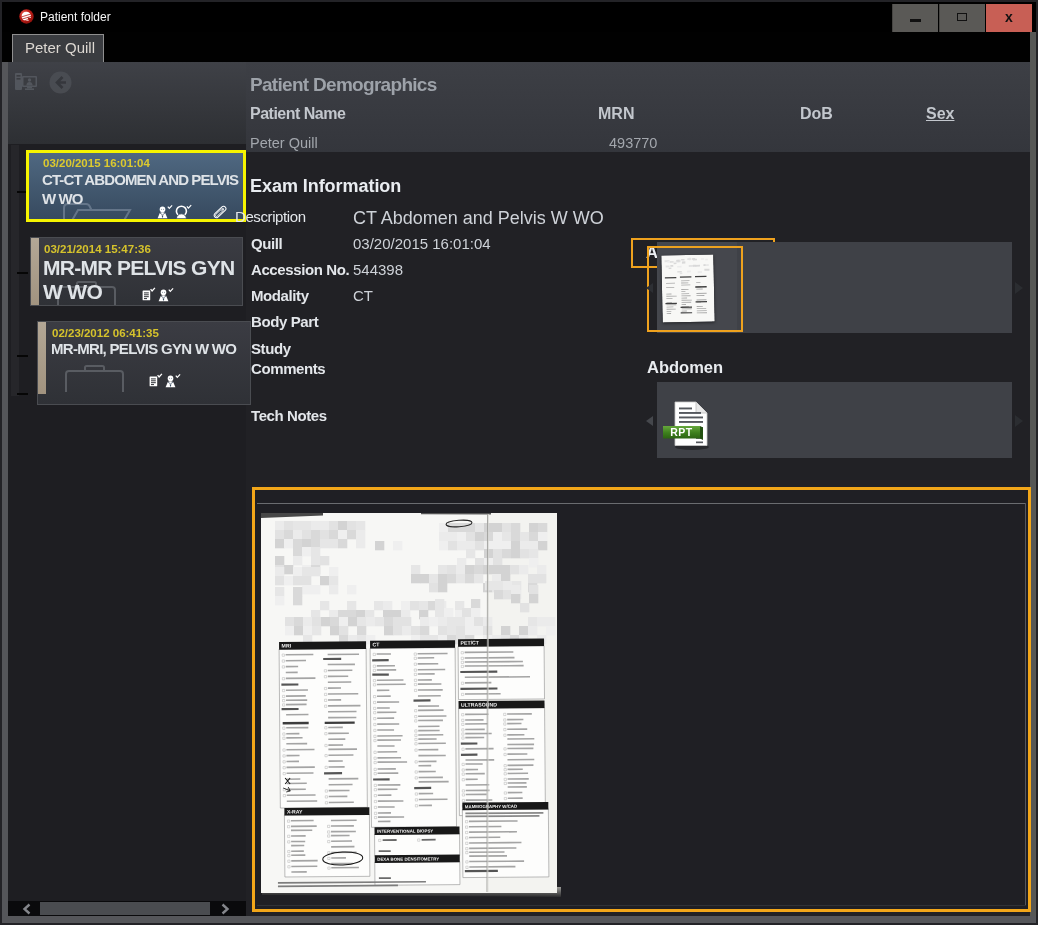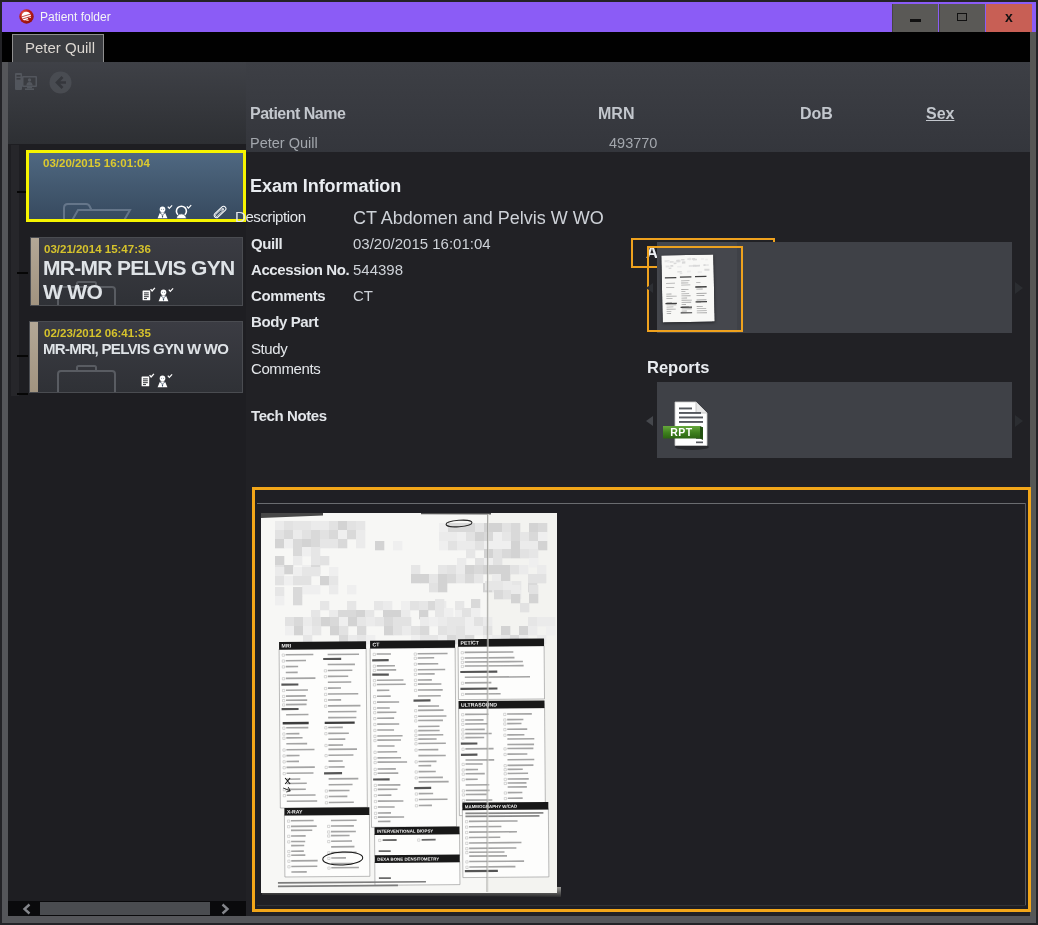--- a/index.html
+++ b/index.html
@@ -1,19 +1,19 @@
 <!DOCTYPE html>
 <html><head><meta charset="utf-8">
 <style>
 * { margin:0; padding:0; box-sizing:border-box; }
 html,body { width:1038px; height:925px; background:#222227; overflow:hidden;
   font-family:"Liberation Sans", sans-serif; -webkit-font-smoothing:antialiased; }
 .abs { position:absolute; }
 #win { position:absolute; left:0; top:0; width:1038px; height:925px; background:#232327; }
-#titlebar { position:absolute; left:2px; top:2px; width:1034px; height:30px; background:#8b5cf6; }
+#titlebar { position:absolute; left:2px; top:2px; width:1034px; height:30px; background:#000000; }
 #tabbar { position:absolute; left:2px; top:32px; width:1034px; height:30px; background:#010101; }
 #bodyarea { position:absolute; left:8px; top:62px; width:1022px; height:854px; background:#212125; }
 #rightborder { position:absolute; left:1030px; top:32px; width:6px; height:891px; background:#565755; }
 #leftborder { position:absolute; left:2px; top:62px; width:6px; height:861px; background:#55565a; }
 #bottomborder { position:absolute; left:2px; top:916px; width:1034px; height:7px; background:#55565a; }
 .btn { position:absolute; top:2px; height:29px; width:46px; }
 .chev { width:0; height:0; position:absolute; }
 </style></head>
 <body>
 <div id="win">
@@ -84,20 +84,21 @@
 
     <div class="abs" style="left:18px;top:88px;width:220px;height:72px;background:#f6f400;">
       <div class="abs" style="left:3px;top:3px;width:214px;height:66px;background:linear-gradient(#4f6881,#374a5f);overflow:hidden;">
         <div class="abs" style="left:27px;top:45px;"><svg width="76" height="26" viewBox="0 0 76 26">
 <g fill="none" stroke="#8795a8" stroke-width="2" opacity="0.55">
 <path d="M8,26 L8,10 q0,-4 4,-4 L30,6 q3,0 4,3 l1.5,3 L66,12"></path>
 <path d="M14,26 L22,12 L74,12 L66,26"></path>
 </g>
 </svg></div>
         <div class="abs" style="left:14px;top:4px;font-size:11.5px;font-weight:bold;color:#ddca2e;">03/20/2015 16:01:04</div>
+        <div class="abs" style="left:13px;top:17px;font-size:15px;font-weight:bold;color:#dfe3e7;letter-spacing:-0.9px;line-height:19px;width:205px;">CT-CT ABDOMEN AND PELVIS W WO</div>
         <div class="abs" style="left:128px;top:51px;"><svg width="16" height="15" viewBox="0 0 16 15">
 <path d="M10.8,2.6 l1.5,1.8 l2.8,-3.1" stroke="#fff" stroke-width="1.2" fill="none"></path>
 <circle cx="5.5" cy="5.4" r="2.8" fill="#fff"></circle>
 <circle cx="4.4" cy="5.2" r="0.45" fill="#33455a"></circle>
 <circle cx="6.6" cy="5.2" r="0.45" fill="#33455a"></circle>
 <path d="M0.6,14.3 L2.8,8.9 q2.7,-1.2 5.4,0 L10.4,14.3 Z" fill="#fff"></path>
 <path d="M4.6,11.6 L5.5,14.3 L6.4,11.6" fill="#33455a"></path>
 <path d="M2.8,8.9 l2.7,2.0 l2.7,-2.0" fill="none" stroke="#33455a" stroke-width="0.7"></path>
 </svg></div>
         <div class="abs" style="left:145px;top:51px;"><svg width="18" height="15" viewBox="0 0 18 15">
@@ -137,21 +138,21 @@
 <path d="M10.8,2.6 l1.5,1.8 l2.8,-3.1" stroke="#fff" stroke-width="1.2" fill="none"></path>
 <circle cx="5.5" cy="5.4" r="2.8" fill="#fff"></circle>
 <circle cx="4.4" cy="5.2" r="0.45" fill="#33455a"></circle>
 <circle cx="6.6" cy="5.2" r="0.45" fill="#33455a"></circle>
 <path d="M0.6,14.3 L2.8,8.9 q2.7,-1.2 5.4,0 L10.4,14.3 Z" fill="#fff"></path>
 <path d="M4.6,11.6 L5.5,14.3 L6.4,11.6" fill="#33455a"></path>
 <path d="M2.8,8.9 l2.7,2.0 l2.7,-2.0" fill="none" stroke="#33455a" stroke-width="0.7"></path>
 </svg></div>
     </div>
 
-    <div class="abs" style="left:21px;top:259px;width:214px;height:72px;background:linear-gradient(#3b3c43,#2f3136);border:1px solid #4a4c51;overflow:hidden;">
+    <div class="abs" style="left:29px;top:259px;width:214px;height:84px;background:linear-gradient(#3b3c43,#2f3136);border:1px solid #4a4c51;overflow:hidden;">
       <div class="abs" style="left:0;top:0;width:8px;height:72px;background:linear-gradient(#b3a796,#a1937f);"></div>
       <div class="abs" style="left:27px;top:42px;"><svg width="60" height="28" viewBox="0 0 60 28">
 <g fill="none" stroke="#595c62" stroke-width="2">
 <path d="M20,7 L20,3.5 q0,-1.5 1.5,-1.5 L37.5,2 q1.5,0 1.5,1.5 L39,7"></path>
 <rect x="1" y="7" width="57" height="30" rx="3"></rect>
 </g>
 </svg></div>
       <div class="abs" style="left:14px;top:5px;font-size:11.5px;font-weight:bold;color:#d6c32c;">02/23/2012 06:41:35</div>
       <div class="abs" style="left:13px;top:18px;font-size:15px;font-weight:bold;color:#dfe3e7;letter-spacing:-0.7px;">MR-MRI, PELVIS GYN W WO</div>
       <div class="abs" style="left:110px;top:51px;"><svg width="15" height="14" viewBox="0 0 15 14">
@@ -177,39 +178,40 @@
       <svg class="abs" style="left:13px;top:2px;" width="12" height="12">
           <path d="M8.5,1.5 L3.5,6 L8.5,10.5" stroke="#84868b" stroke-width="2.4" fill="none"></path>
         </svg>
       <div class="abs" style="left:32px;top:1px;width:170px;height:13px;background:#4a4c50;"></div>
       <svg class="abs" style="left:211px;top:2px;" width="12" height="12">
           <path d="M3.5,1.5 L8.5,6 L3.5,10.5" stroke="#84868b" stroke-width="2.4" fill="none"></path>
         </svg>
     </div>
 
     <div class="abs" style="left:238px;top:0;width:784px;height:90px;background:linear-gradient(#3d3f45,#34363c);">
+      <div class="abs" style="left:4px;top:12px;font-size:19px;font-weight:bold;color:#9da2a9;letter-spacing:-0.7px;">Patient Demographics</div>
       <div class="abs" style="left:4px;top:43px;font-size:16px;font-weight:bold;color:#c3c7cd;letter-spacing:-0.5px;">Patient Name</div>
       <div class="abs" style="left:352px;top:43px;font-size:16px;font-weight:bold;color:#c3c7cd;">MRN</div>
       <div class="abs" style="left:554px;top:43px;font-size:16px;font-weight:bold;color:#c3c7cd;">DoB</div>
       <div class="abs" style="left:680px;top:43px;font-size:16px;font-weight:bold;color:#c3c7cd;text-decoration:underline;">Sex</div>
       <div class="abs" style="left:4px;top:73px;font-size:14.5px;color:#a3a7ad;">Peter Quill</div>
       <div class="abs" style="left:363px;top:73px;font-size:14.5px;color:#a3a7ad;">493770</div>
     </div>
 
     <div class="abs" style="left:242px;top:114px;font-size:18px;font-weight:bold;color:#e9ecf0;letter-spacing:-0.05px;">Exam Information</div>
     <div class="abs" style="left:227px;top:146px;font-size:15px;font-weight:normal;color:#e3e6ea;letter-spacing:-0.4px;">Description</div>
     <div class="abs" style="left:345px;top:146px;font-size:18px;color:#ced2d8;">CT Abdomen and Pelvis W WO</div>
     <div class="abs" style="left:243px;top:173px;font-size:15px;font-weight:bold;color:#e3e6ea;letter-spacing:-0.4px;">Quill</div>
     <div class="abs" style="left:345px;top:173px;font-size:15px;color:#ced2d8;">03/20/2015 16:01:04</div>
     <div class="abs" style="left:243px;top:199px;font-size:15px;font-weight:bold;color:#e3e6ea;letter-spacing:-0.4px;">Accession No.</div>
     <div class="abs" style="left:345px;top:199px;font-size:15px;color:#ced2d8;">544398</div>
-    <div class="abs" style="left:243px;top:225px;font-size:15px;font-weight:bold;color:#e3e6ea;letter-spacing:-0.4px;">Comments</div>
+    <div class="abs" style="left:243px;top:225px;font-size:15px;font-weight:bold;color:#e3e6ea;letter-spacing:-0.4px;">Modality</div>
     <div class="abs" style="left:345px;top:225px;font-size:15px;color:#ced2d8;">CT</div>
     <div class="abs" style="left:243px;top:251px;font-size:15px;font-weight:bold;color:#e3e6ea;letter-spacing:-0.4px;">Body Part</div>
-    <div class="abs" style="left:243px;top:277px;width:80px;font-size:15px;font-weight:normal;color:#e3e6ea;letter-spacing:-0.4px;line-height:20px;">Study Comments</div>
+    <div class="abs" style="left:243px;top:277px;width:80px;font-size:15px;font-weight:bold;color:#e3e6ea;letter-spacing:-0.4px;line-height:20px;">Study Comments</div>
     <div class="abs" style="left:243px;top:345px;font-size:15px;font-weight:bold;color:#e3e6ea;letter-spacing:-0.4px;">Tech Notes</div>
 
     <div class="abs" style="left:623px;top:140px;width:144px;height:30px;border:2.5px solid #efa21e;margin-top:36px;">
       <div class="abs" style="left:13px;top:3px;font-size:16.5px;font-weight:bold;color:#eceff3;letter-spacing:-0.3px;">Attachments</div>
     </div>
     <div class="abs" style="left:649px;top:180px;width:355px;height:91px;background:#3f4147;"></div>
     <div class="abs" style="left:649px;top:180px;width:80px;height:91px;background:#45474d;"></div>
     <div class="abs" style="left:639px;top:184px;width:96px;height:86px;border:2.5px solid #efa21e;background:transparent;">
       <div class="abs" style="left:13px;top:7px;width:52px;height:67px;transform:rotate(-1.2deg);box-shadow:0 1px 3px rgba(0,0,0,0.5);">
           <svg width="52" height="67" viewBox="0 0 50 65" preserveAspectRatio="none" style="position:absolute;left:0;top:0">
@@ -287,21 +289,21 @@
             <rect x="3" y="46" width="11" height="1.3" fill="#404040"></rect>
             <rect x="17.5" y="50" width="11" height="1.2" fill="#404040"></rect>
             <rect x="32" y="45" width="11" height="1.3" fill="#404040"></rect>
             <rect x="17.5" y="55.5" width="11" height="1.2" fill="#404040"></rect>
           </svg>
         </div>
     </div>
     <div class="chev" style="left:638px;top:221px;border-top:5.5px solid transparent;border-bottom:5.5px solid transparent;border-right:7.5px solid #2d2f34;"></div>
     <div class="chev" style="left:1007px;top:220px;border-top:6px solid transparent;border-bottom:6px solid transparent;border-left:8px solid #2b2d31;"></div>
 
-    <div class="abs" style="left:639px;top:296px;font-size:16.5px;font-weight:bold;color:#e9ecf0;">Reports</div>
+    <div class="abs" style="left:639px;top:296px;font-size:16.5px;font-weight:bold;color:#e9ecf0;">Abdomen</div>
     <div class="abs" style="left:649px;top:320px;width:355px;height:76px;background:#3f4147;"></div>
     <div class="abs" style="left:655px;top:337px;"><svg width="50" height="52" viewBox="0 0 50 52">
 <defs>
 <linearGradient id="gb" x1="0" y1="0" x2="0" y2="1">
 <stop offset="0%" stop-color="#66a83c"></stop>
               <stop offset="55%" stop-color="#3d7f1c"></stop>
               <stop offset="100%" stop-color="#2c6412"></stop>
 </linearGradient>
 </defs>
 <g>

